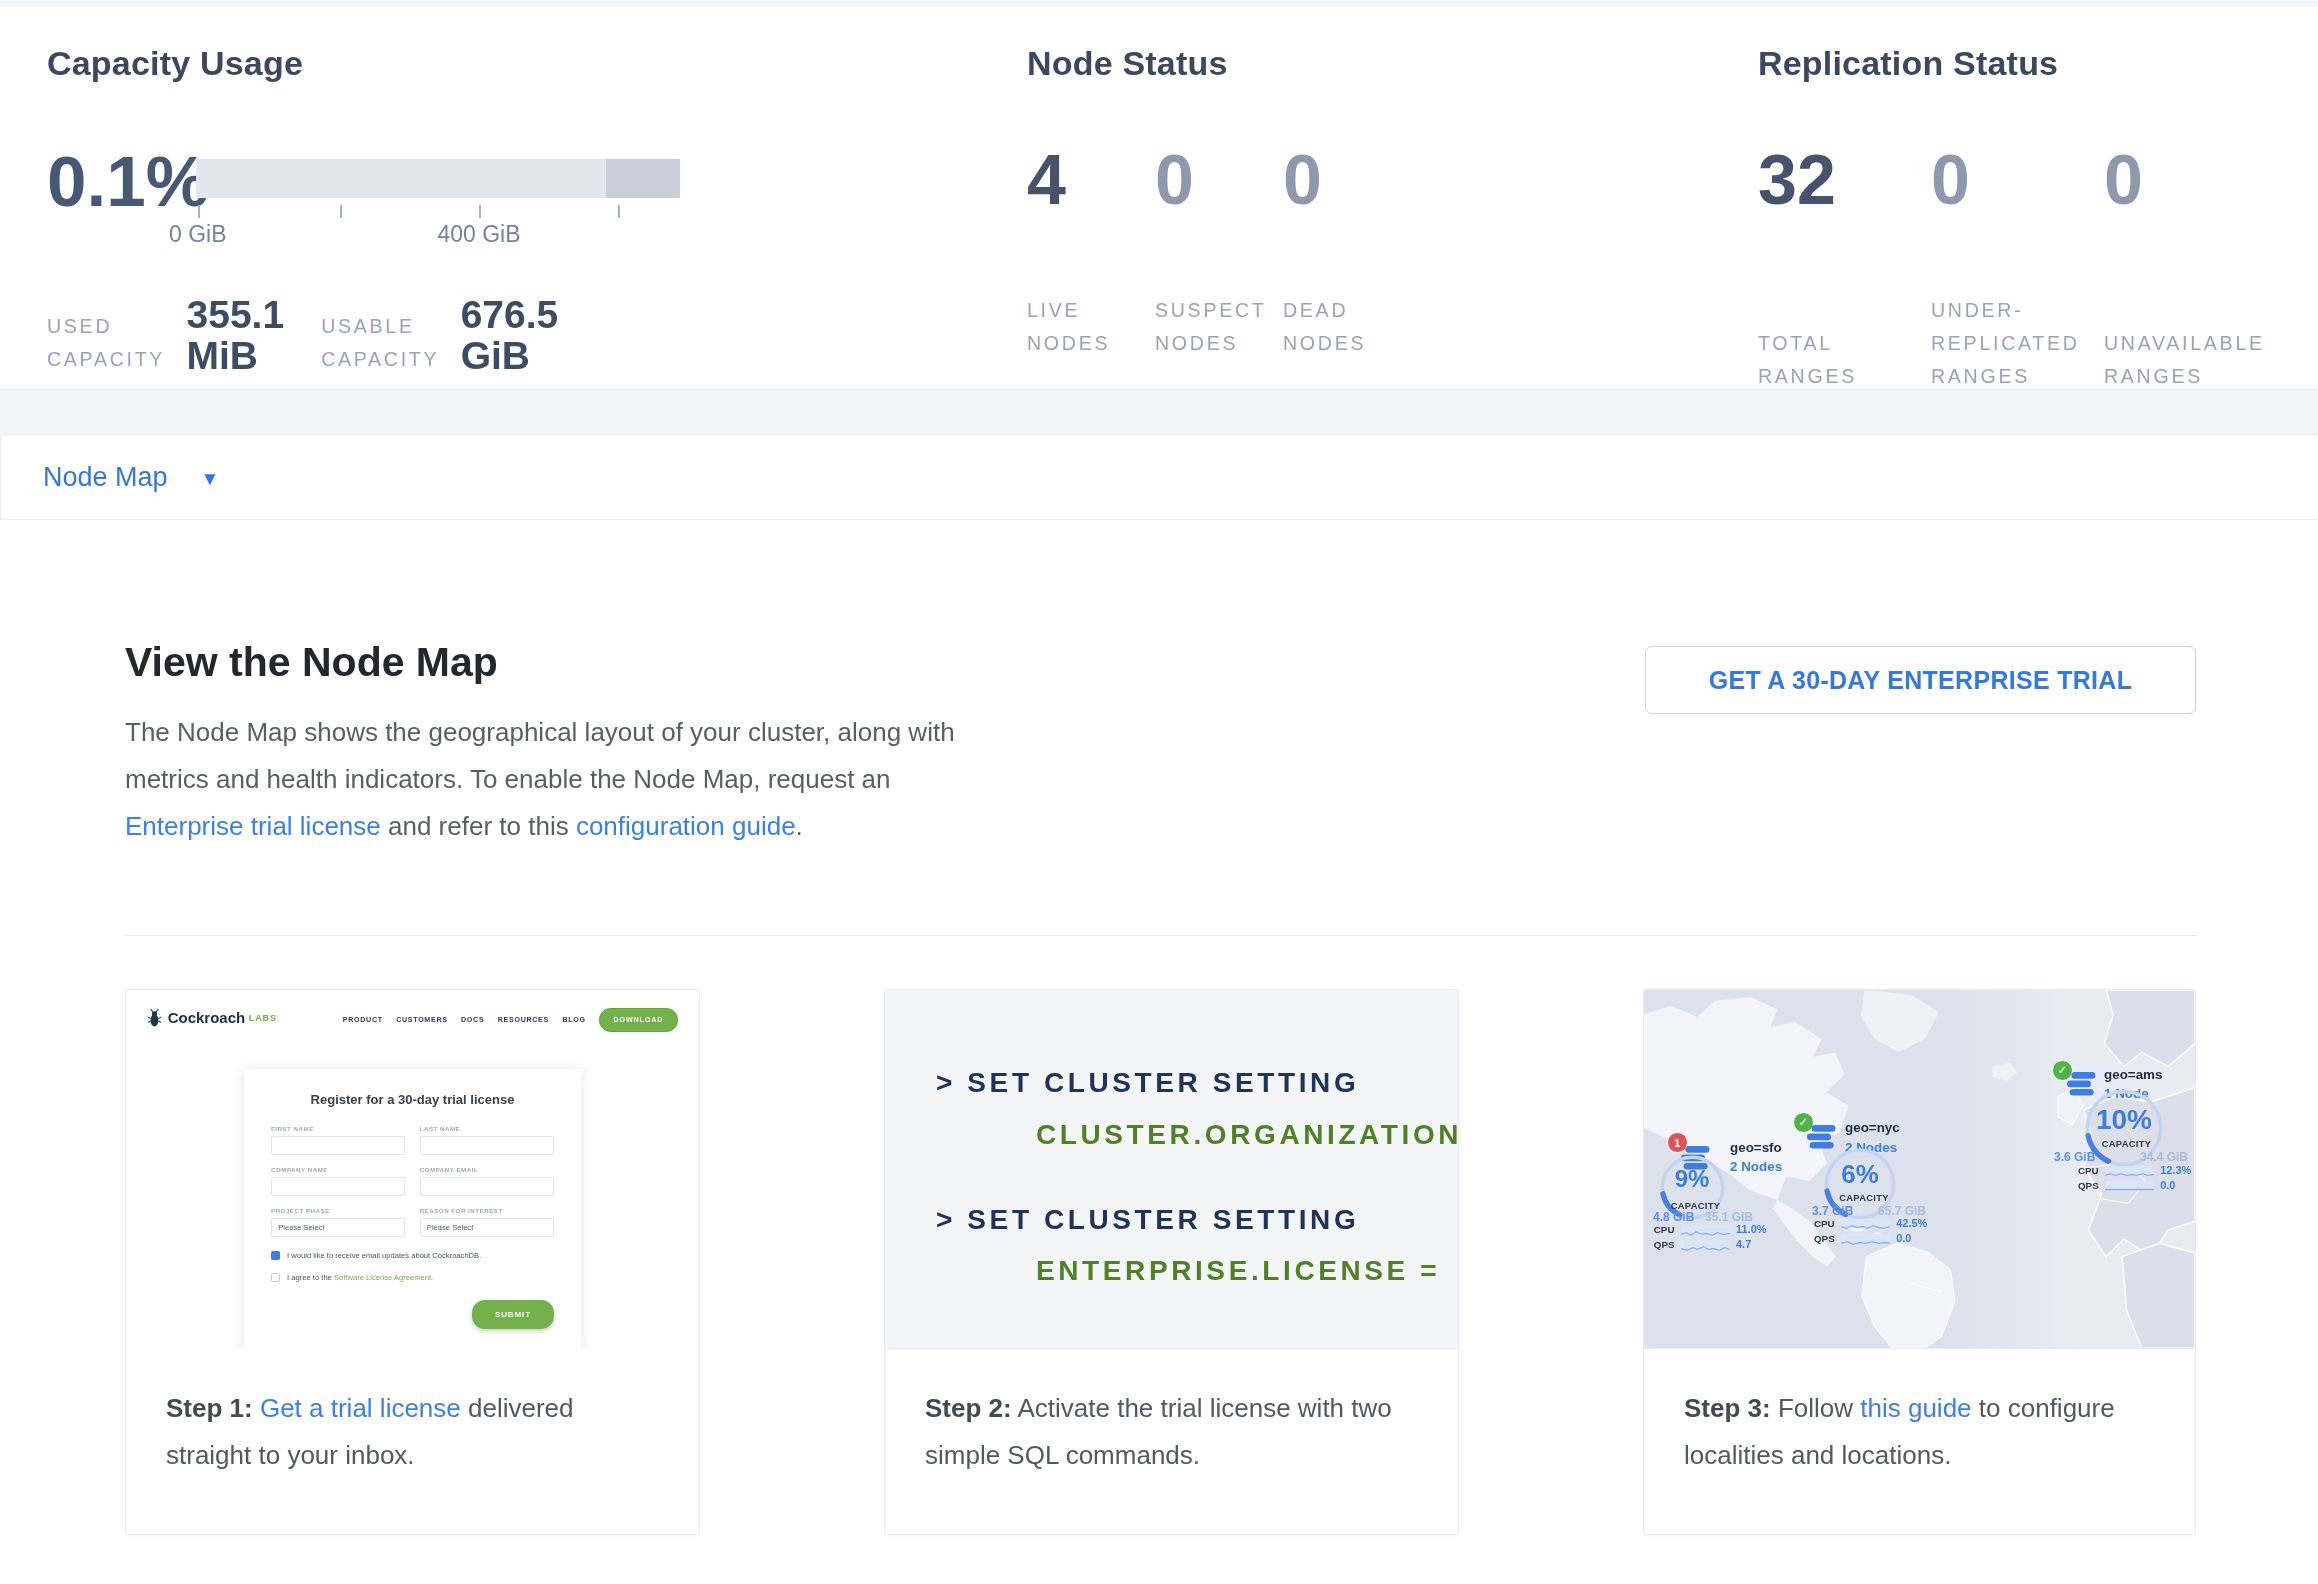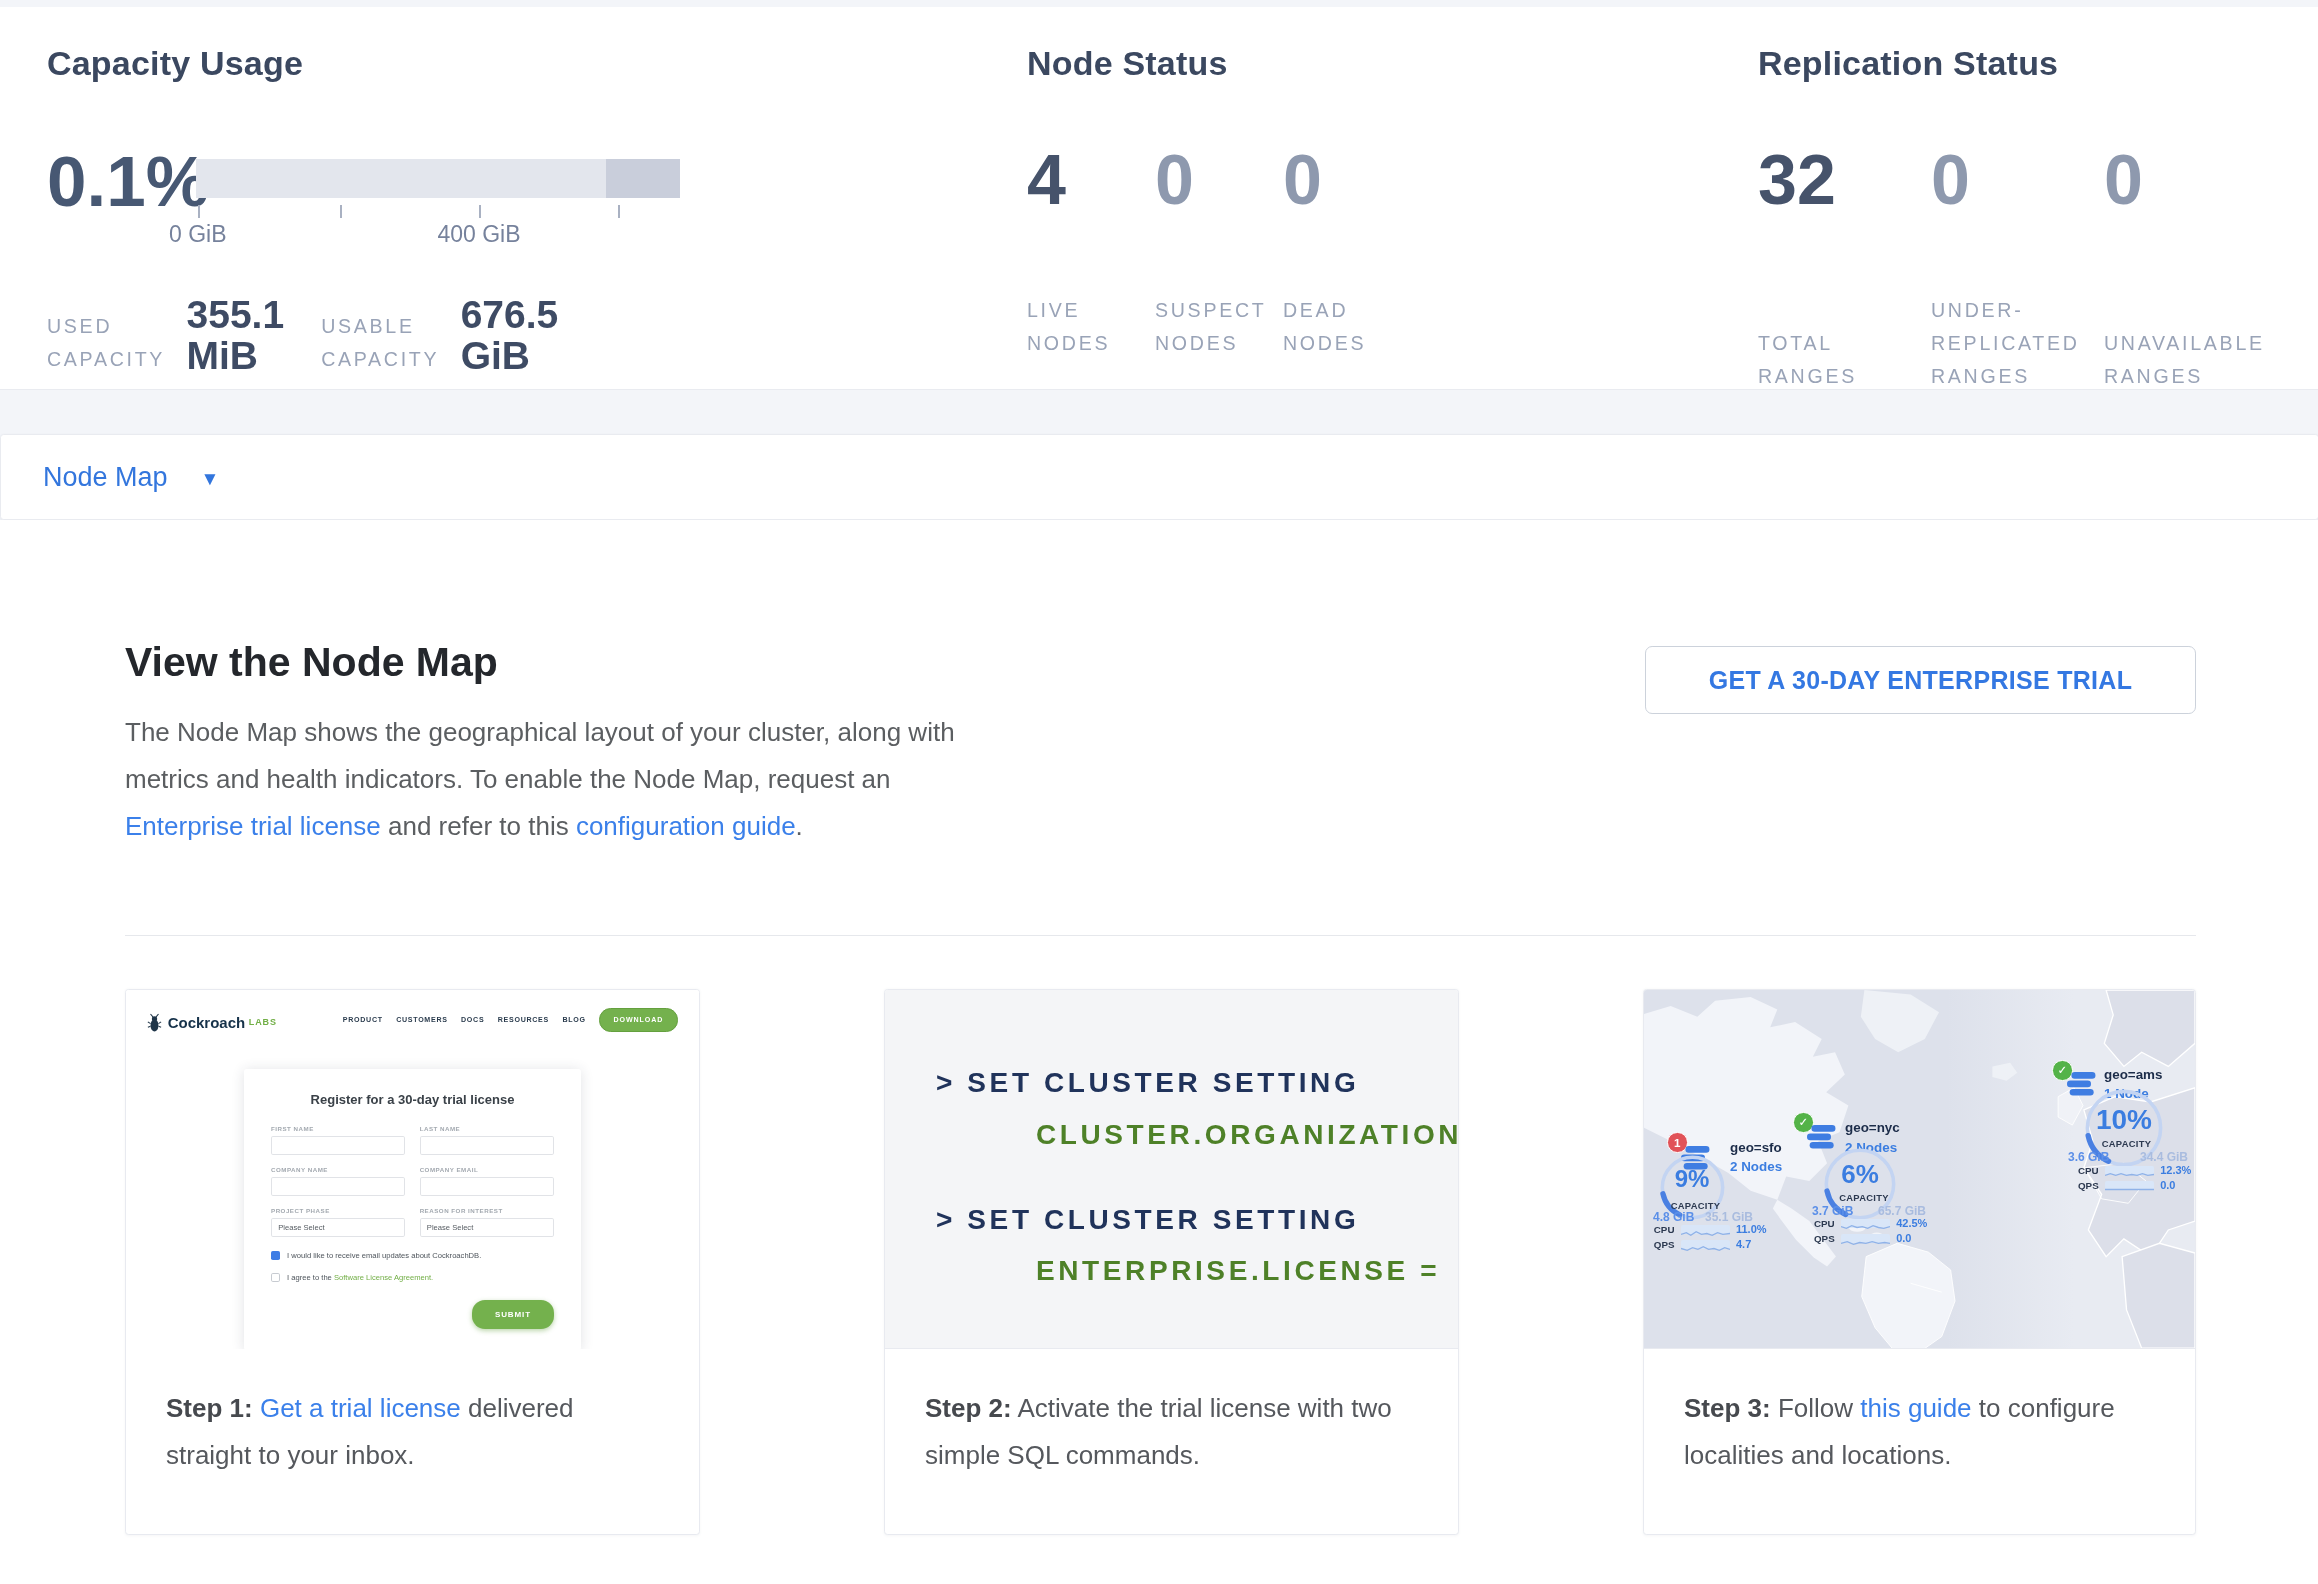--- a/index.html
+++ b/index.html
@@ -57,21 +57,21 @@
   .card { width:575px; height:546px; background:#ffffff; border:0.9px solid #e8eaf0; border-radius:3.6px;
     box-shadow:0 0.9px 2.7px rgba(60,70,90,0.05); overflow:hidden; }
   .card:last-child { width:553px; }
   .card-top { height:359px; position:relative; overflow:hidden; }
   .card-top.bordered { border-bottom:0.9px solid #e8eaf0; }
   .card-caption { padding:36px 40px 0; font-size:26px; line-height:47px; color:#55585d; }
   .step-prefix { font-weight:700; color:#46494e; }
 
   
   .site { height:100%; background:#ffffff; padding:18px 21.4px; }
-  .site-header { display:flex; justify-content:space-between; align-items:flex-end; }
+  .site-header { display:flex; justify-content:space-between; align-items:flex-start; }
   .site-logo { display:flex; align-items:center; }
   .site-brand { font-size:15px; font-weight:700; color:#16324a; margin-left:5.3px; }
   .site-brand-suffix { font-size:9px; font-weight:700; color:#71ae45; letter-spacing:0.9px; margin-left:3.6px; }
   .site-nav { display:flex; align-items:center; gap:13.4px; }
   .site-nav-item { font-size:7.1px; font-weight:700; color:#2a3b4d; letter-spacing:0.7px; }
   .dl-btn { background:#74b14d; border:0.9px solid #64a03e; color:#fff; font-size:7.1px; font-weight:700;
     letter-spacing:0.9px; padding:7.1px 13.4px; border-radius:11.6px; }
   .reg-form { width:337px; margin:37px auto 0; background:#fff; border-radius:2.7px;
     box-shadow:0 1.8px 12.5px rgba(40,50,70,0.14); padding:23px 27px 21.4px; }
   .reg-title { text-align:center; font-size:13px; font-weight:700; color:#3a4148; }
@@ -396,21 +396,21 @@
           <div class="mk mk-name" style="left:460px;top:77px">geo=ams</div>
           <div class="mk mk-nodes" style="left:460px;top:96px">1 Node</div>
           <div class="mk" style="left:438px;top:96px;width:84px;height:84px">
             <svg width="84" height="84" viewBox="0 0 94 94">
               <circle cx="47" cy="47" r="41" fill="none" stroke="#c3d4f2" stroke-width="4"></circle>
               <path d="M29.7,84.2 A41,41 0 0 1 6.9,55.5" fill="none" stroke="#4a80e2" stroke-width="6" stroke-linecap="round"></path>
             </svg>
             <div class="g-pct" style="top:18px;font-size:28px">10%</div>
           </div>
           <div class="mk g-cap" style="left:438px;top:148px;width:89px">CAPACITY</div>
-          <div class="mk g-used" style="left:424px;top:160px">3.6 GiB</div>
+          <div class="mk g-used" style="left:410px;top:160px">3.6 GiB</div>
           <div class="mk g-total" style="left:496px;top:160px">34.4 GiB</div>
           <div class="m-row" style="left:434px;top:174px">
             <span class="m-metric-label">CPU</span>
             <span class="spark"><svg width="49" height="9" viewBox="0 0 55 10">
                   <polyline points="0,6 6,4 12,6 18,4 24,6 30,5 36,6 42,4 48,6 55,5" fill="none" stroke="#8fb2e8" stroke-width="1.5"></polyline>
                 </svg></span>
             <span class="m-val">12.3%</span>
           </div>
           <div class="m-row" style="left:434px;top:189px">
             <span class="m-metric-label">QPS</span>

